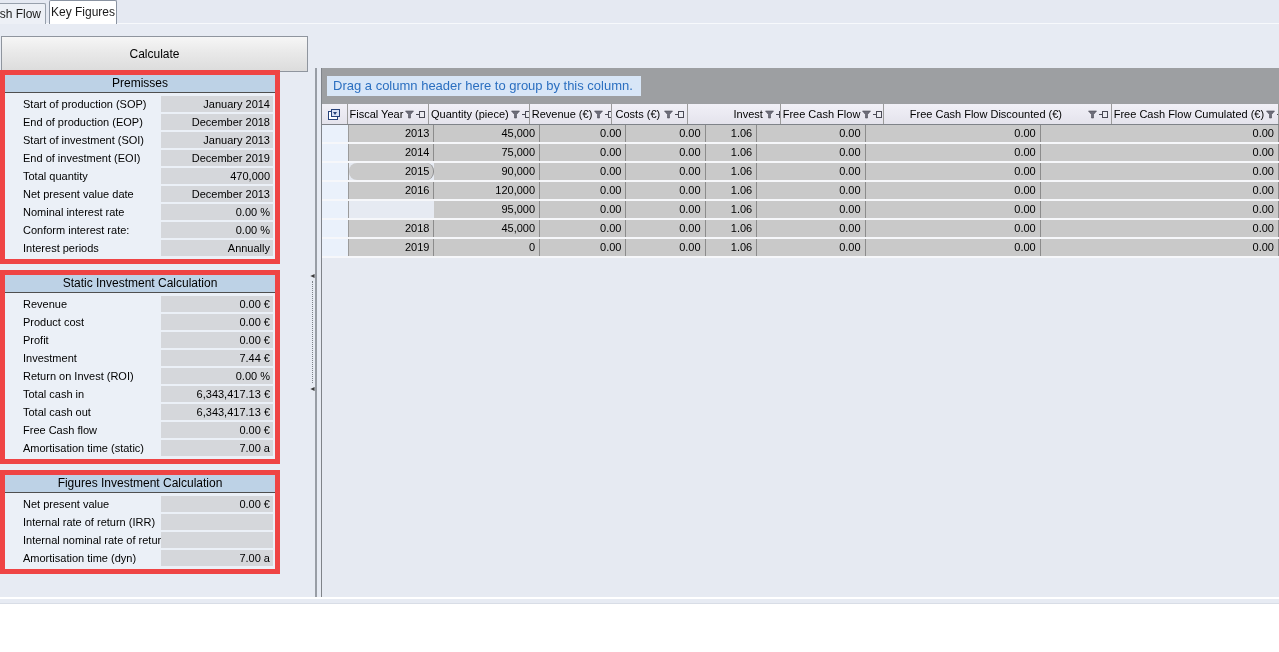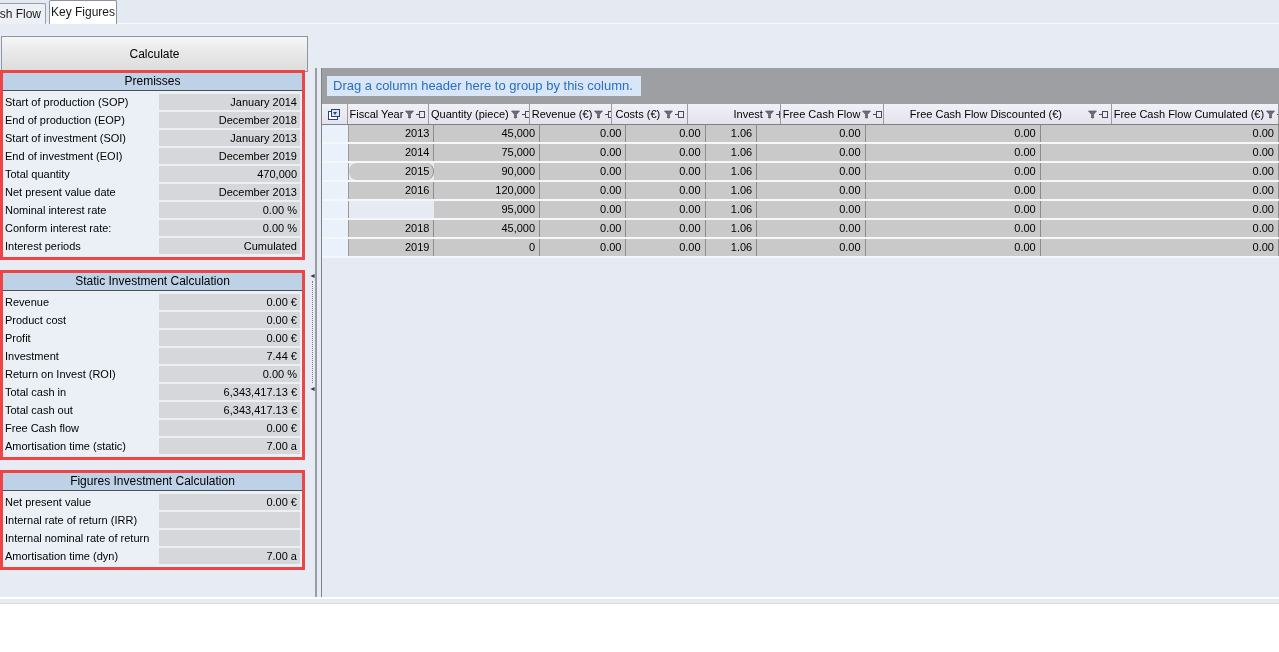--- a/index.html
+++ b/index.html
@@ -24,26 +24,26 @@
   .band { position:absolute; left:0; top:599px; width:1279px; height:5px; background:#E7EBF3;
           border-bottom:1px solid #D8DDE6; }
 
   
   .calc-btn { position:absolute; left:1px; top:12px; width:307px; height:36px;
               background:linear-gradient(#F6F6F6,#E9E9E9 45%,#DCDCDC);
               border:1px solid #8F959E; font-size:12px; text-align:center; line-height:18px;
               font-family:"Liberation Sans", sans-serif; }
 
   
-  .panel { position:absolute; left:0; width:305px; background:#EBF0F7; border:3px solid #ef4444; }
+  .panel { position:absolute; left:0; width:280px; background:#EBF0F7; border:5px solid #ef4444; }
   .panel-header { height:18px; background:#BDD2E6; border-bottom:1px solid #4F4F4F;
                   text-align:center; font-size:12px; line-height:17px; }
   .panel-body { padding:2px 0 2px 0; }
   .prow { display:flex; height:18px; align-items:center; }
-  .plabel { flex:0 0 156px; padding-left:2px; white-space:nowrap; overflow:hidden; }
+  .plabel { flex:0 0 156px; padding-left:18px; white-space:nowrap; overflow:hidden; }
   .pvalue { flex:1; height:16px; margin-right:2px; background:#D5D7DB; text-align:right;
             padding-right:3px; line-height:16px; white-space:nowrap; }
 
   
   .vline { position:absolute; left:315px; top:44px; width:2px; height:530px; background:#989DA5; }
   .vsplitter { position:absolute; left:309px; top:248px; width:7px; height:120px;
                display:flex; flex-direction:column; align-items:center; cursor:col-resize; }
   .vsplitter .arrow { font-size:7px; color:#3A3A3A; line-height:7px; }
   .vsplitter .dots { flex:1; width:0; border-left:1px dotted #7C8087; margin:2px 0; }
 
@@ -109,21 +109,21 @@
         <div class="prow">
           <div class="plabel">Nominal interest rate</div>
           <div class="pvalue">0.00 %</div>
         </div>
         <div class="prow">
           <div class="plabel">Conform interest rate:</div>
           <div class="pvalue">0.00 %</div>
         </div>
         <div class="prow">
           <div class="plabel">Interest periods</div>
-          <div class="pvalue">Cumulated</div>
+          <div class="pvalue">Annually</div>
         </div>
       </div>
   </div>
 
   <div class="panel" style="top:246px;">
     <div class="panel-header">Static Investment Calculation</div>
     <div class="panel-body">
         <div class="prow">
           <div class="plabel">Revenue</div>
           <div class="pvalue">0.00 €</div>

